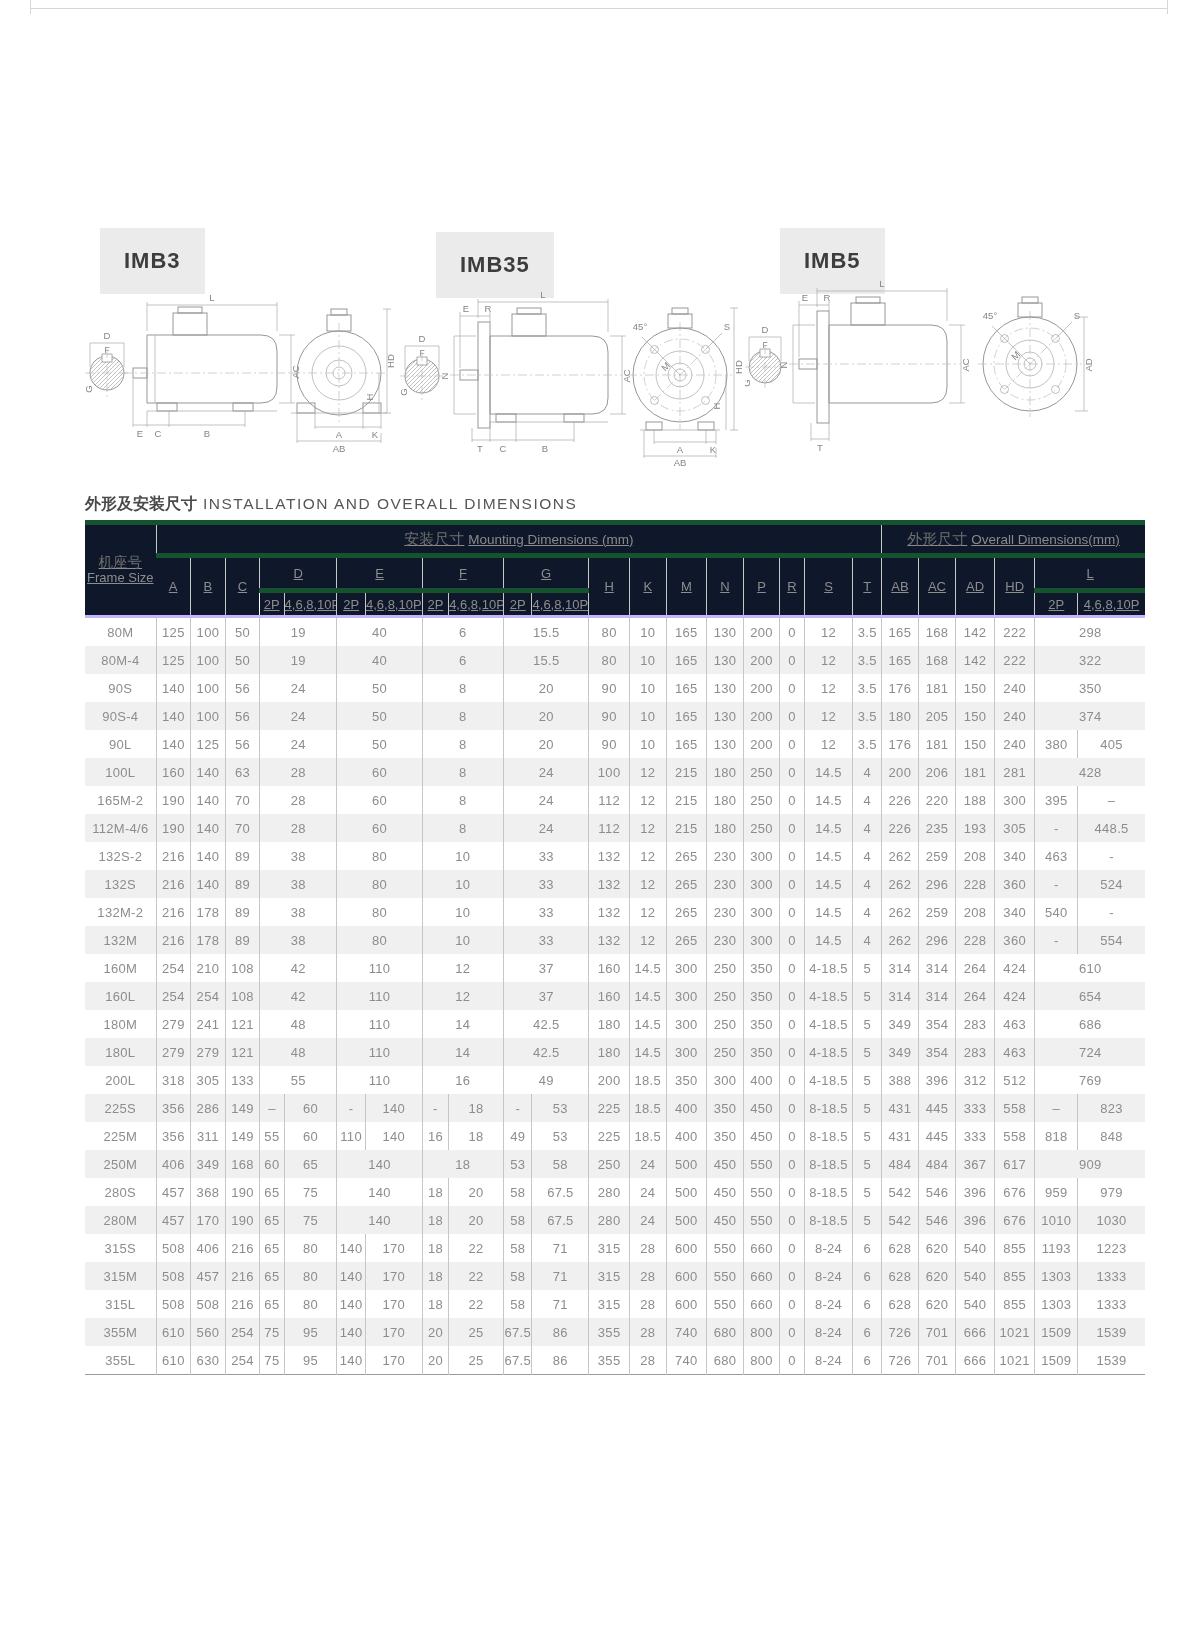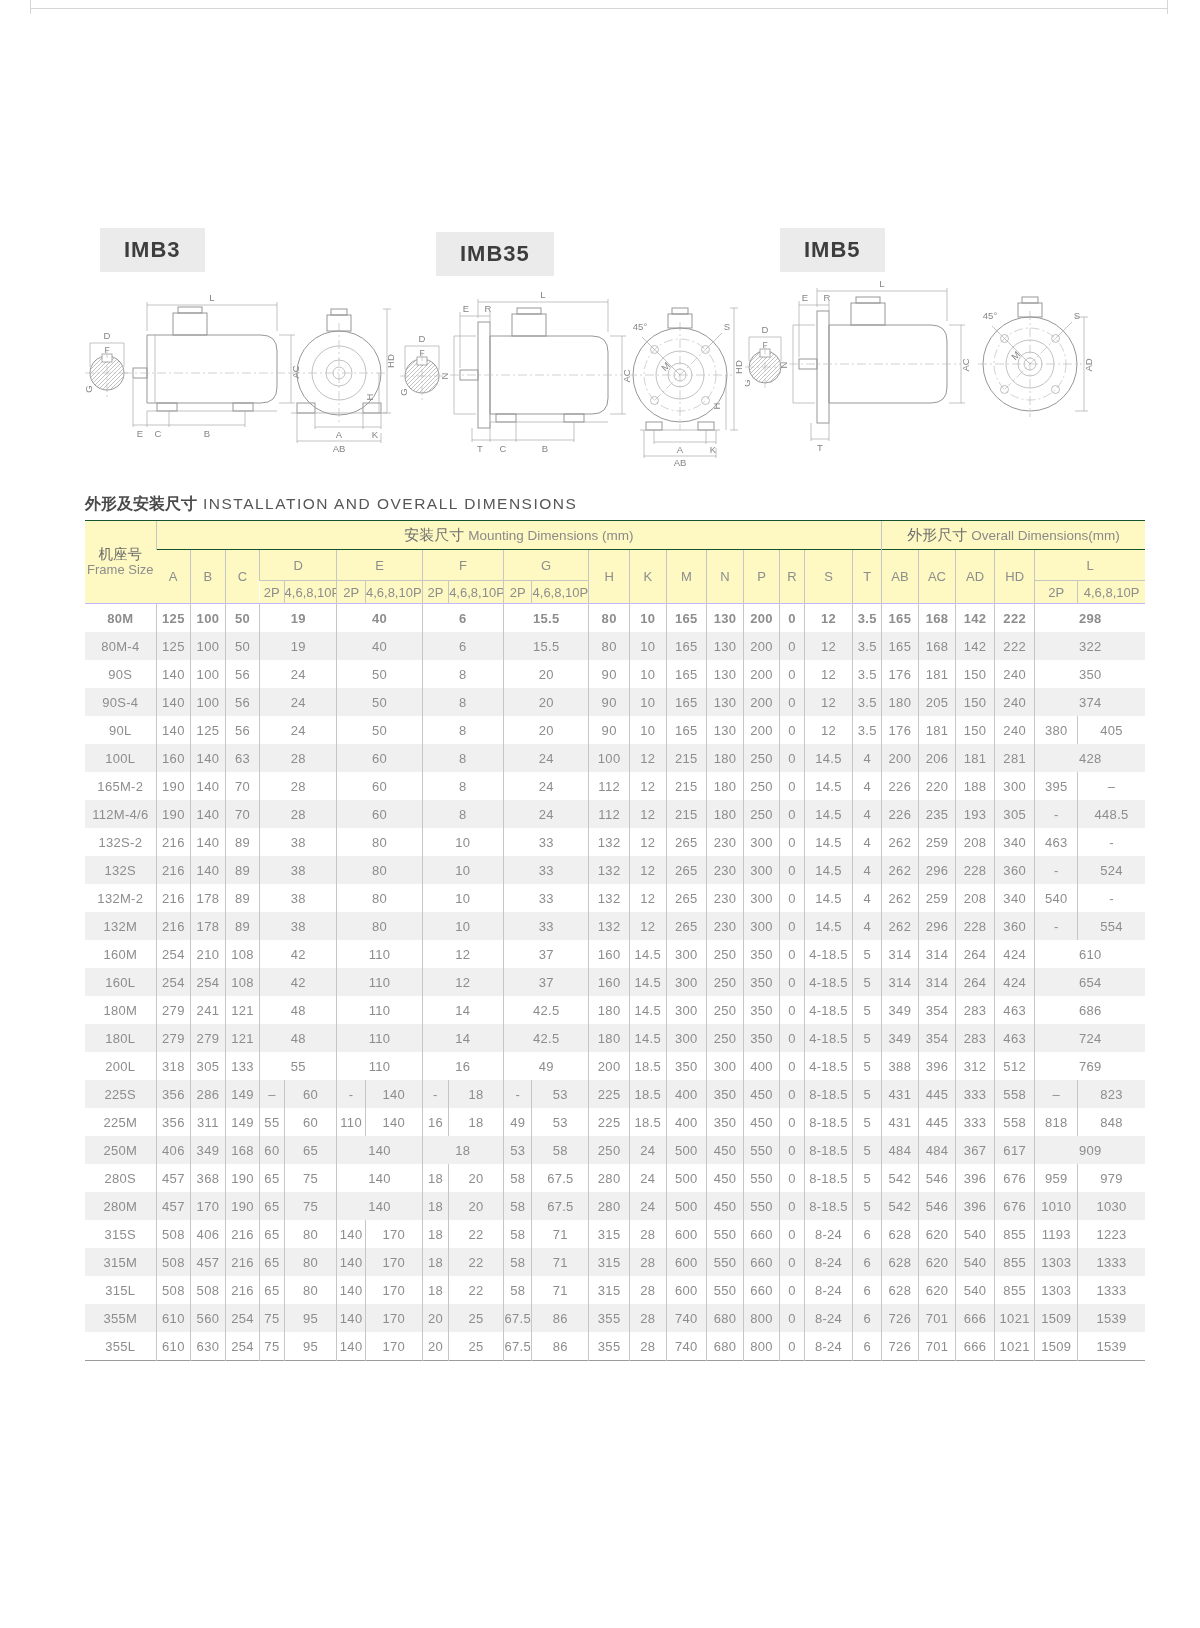--- a/index.html
+++ b/index.html
@@ -8,21 +8,21 @@
     background:#ffffff; overflow:hidden;
     font-family:"Liberation Sans", sans-serif;
   }
   .top-rule { position:absolute; left:30px; right:32px; top:8px; border-top:1px solid #d6d6d6; }
   .corner-tick { position:absolute; width:1px; height:14px; background:#d6d6d6; top:0; }
 
   
   .badge {
     position:absolute; background:#ebebeb; color:#3d3d3d;
     font-size:22px; font-weight:bold; letter-spacing:1px;
-    padding:10px 24px; line-height:24px;
+    padding:21px 24px; line-height:24px;
   }
   
   .drawing { position:absolute; }
   .ln  { stroke:#979797; stroke-width:1; fill:none; }
   .thin{ stroke:#a6a6a6; stroke-width:.7; fill:none; }
   .cl  { stroke:#bdbdbd; stroke-width:.7; fill:none; stroke-dasharray:9 3 2 3; }
   .dim { stroke:#ababab; stroke-width:.7; fill:none; }
   .lbl { fill:#858585; font-size:9.5px; font-family:"Liberation Sans",sans-serif; }
 
   
@@ -35,32 +35,32 @@
     position:absolute; left:85px; top:520px; width:1060px;
     border-collapse:collapse; table-layout:fixed;
     border-bottom:1px solid #9b9b9b;
   }
   table.dims th, table.dims td {
     border-left:1px solid #c6c6c6;
     font-weight:normal; text-align:center; vertical-align:middle;
     color:#8d8d8d; font-size:13px; padding:0; overflow:hidden;
   }
   table.dims th:first-child, table.dims td:first-child { border-left:none; }
-  thead th { background:#fef9c3; border-top:1px solid #14532d; }
+  thead th { background:#0f172a; border-top:5px solid #14532d;text-decoration:underline; }
   tr.h1 th { height:28px; }
   tr.h2 th { height:30px; }
   tr.h3 th { height:22px; font-size:13px; color:#8d8d8d; }
   th.mount .zh, th.overall .zh { font-size:15px; color:#6f6f6f; }
   th.mount .en, th.overall .en { font-size:13.5px; color:#8a8a8a; margin-left:4px; }
   th.frame-th { font-size:12.5px; color:#7c7c7c; line-height:16px;margin-left:12px; }
   th.frame-th .zh { font-size:14.5px; color:#6d6d6d; }
   th.grp { border-bottom:1px solid #c6c6c6; }
   tbody td { height:28px; letter-spacing:.3px; }
   tbody tr:nth-child(even) td { background:#f0f0f0; }
-  tbody tr:first-child td { border-top:1px solid #c4b5fd;font-weight:bold; }
+  tbody tr:first-child td { border-top:3px solid #c4b5fd; }
   td.frame-cell { font-size:12.5px; }
 </style>
 </head>
 <body>
 
 <div class="top-rule"></div>
 <div class="corner-tick" style="left:30px;"></div>
 <div class="corner-tick" style="right:32px;"></div>
 
 <div class="badge" style="left:100px; top:228px;">IMB3</div>

